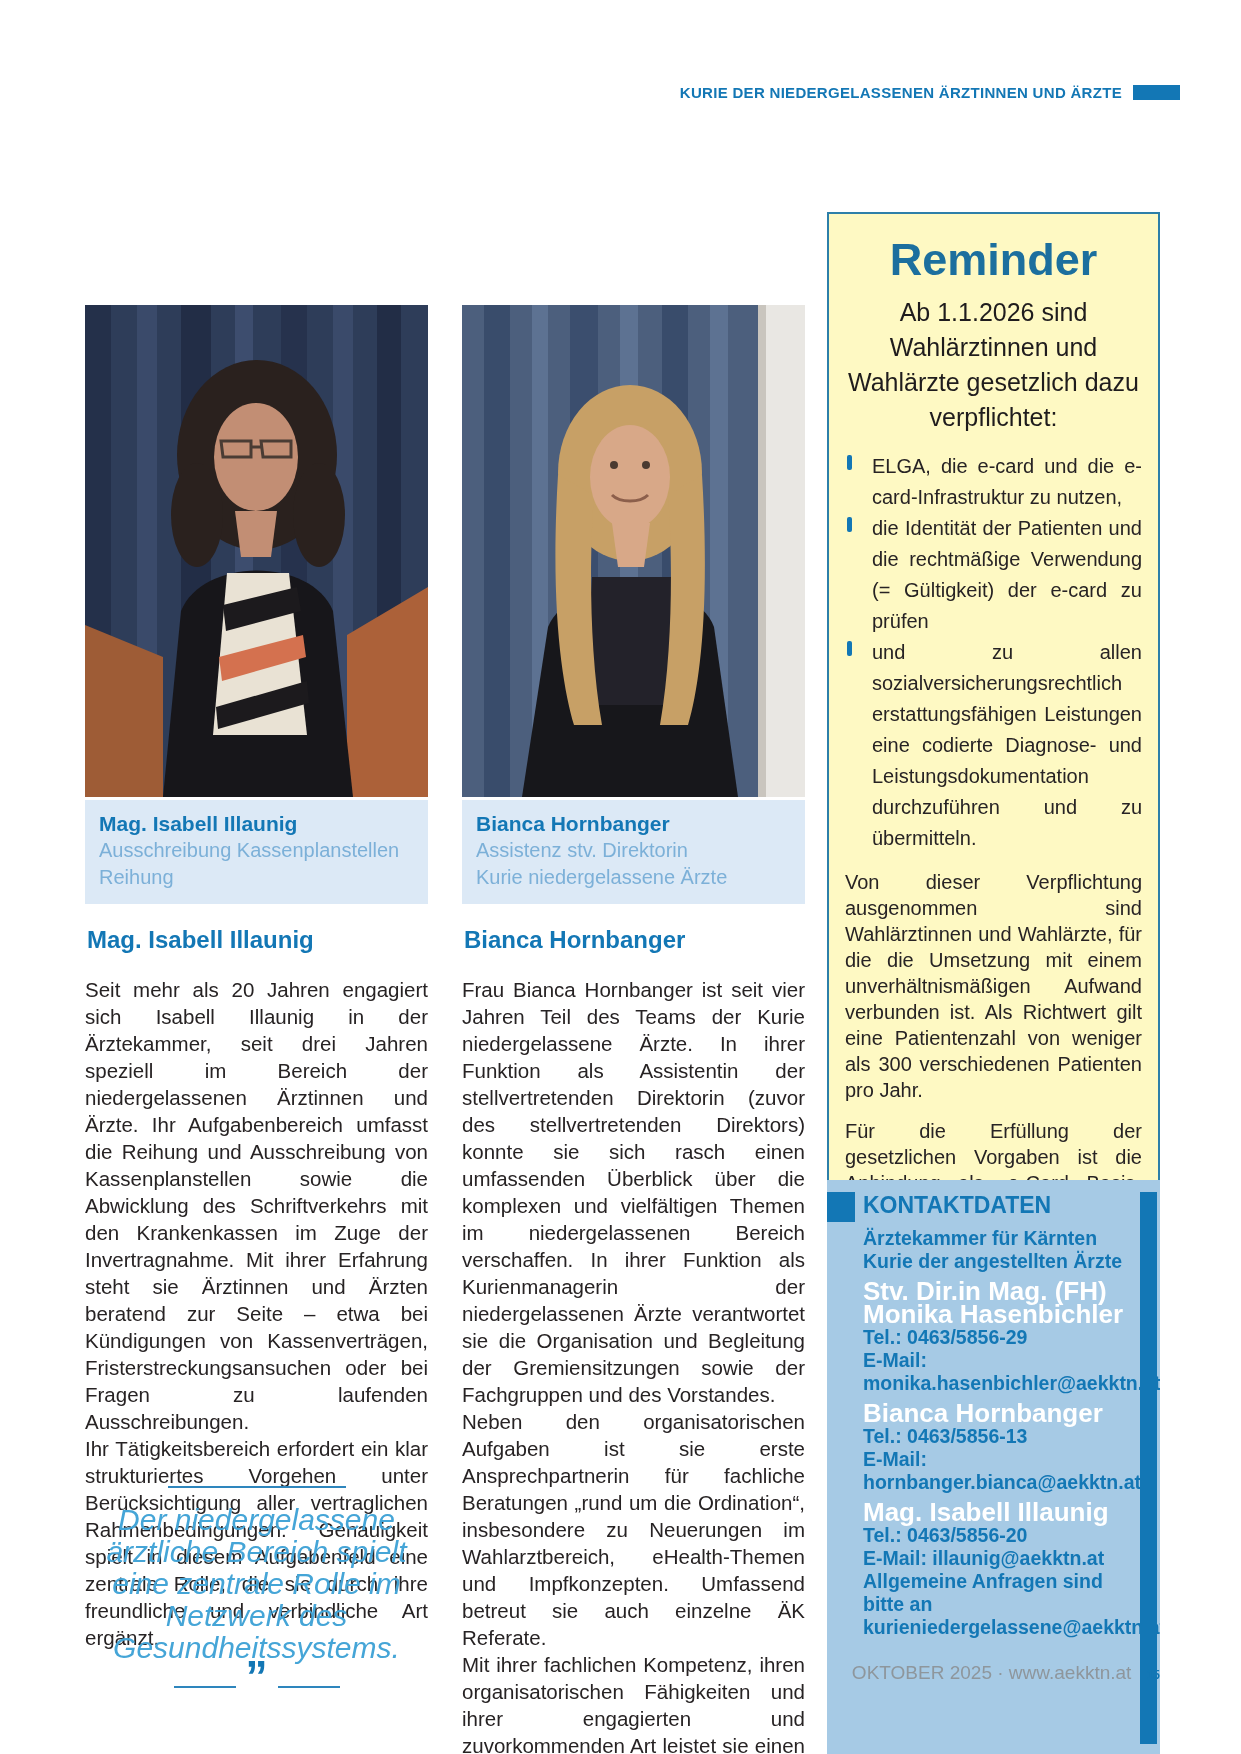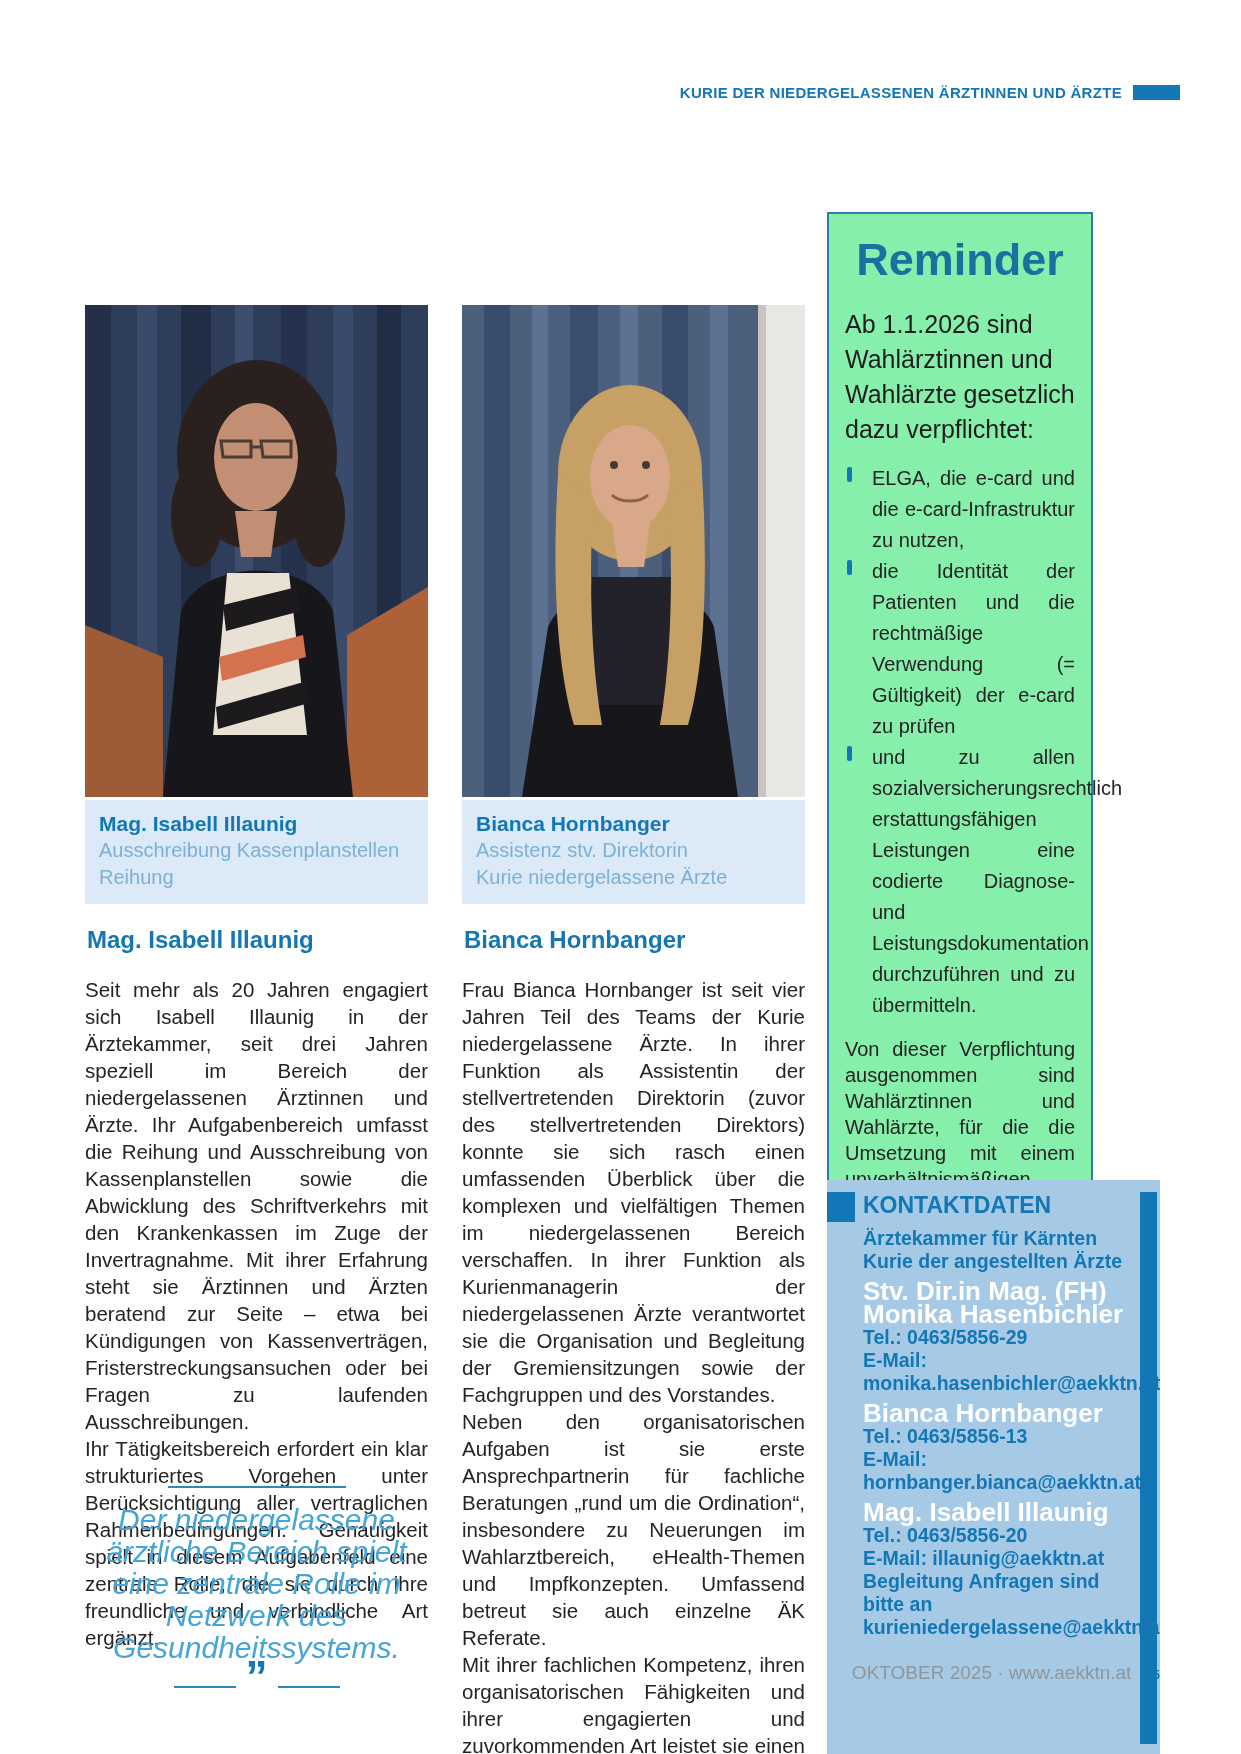--- a/index.html
+++ b/index.html
@@ -31,24 +31,24 @@
   .body-col p{margin:0;}
   
   .pullquote{position:absolute;left:85px;top:1486px;width:343px;text-align:center;}
   .pq-rule-top{width:178px;height:2px;background:#2e86bd;margin:0 auto 16px auto;}
   .pq-text{font-size:30px;font-style:italic;color:#45a5d7;line-height:32px;}
   .pq-bottom{display:flex;align-items:center;justify-content:center;gap:10px;margin-top:10px;}
   .pq-line{width:62px;height:2px;background:#2e86bd;}
   .pq-glyph{font-size:44px;font-weight:700;color:#1377b5;line-height:18px;height:26px;overflow:visible;
     transform:translateY(-6px);}
   
-  .reminder{position:absolute;left:827px;top:212px;width:266px;box-sizing:border-box;
-    border:2px solid #2d7fa9;background:#86efac;padding:22px 16px 14px 16px;}
+  .reminder{position:absolute;left:827px;top:212px;width:333px;box-sizing:border-box;
+    border:2px solid #2d7fa9;background:#fef9c3;padding:22px 16px 14px 16px;}
   .rem-title{text-align:center;font-size:45px;font-weight:600;color:#1c6f9e;line-height:1.05;}
-  .rem-intro{margin-top:24px;font-size:25px;line-height:35px;color:#1f1c1d;font-weight:500;}
+  .rem-intro{margin-top:12px;text-align:center;font-size:25px;line-height:35px;color:#1f1c1d;font-weight:500;}
   .rem-bullets{margin-top:16px;}
   .rem-bullet{position:relative;padding-left:27px;font-size:20px;line-height:31px;text-align:justify;
     hyphens:auto;-webkit-hyphens:auto;}
   .rem-bullet .marker{position:absolute;left:2px;top:4px;width:5px;height:15px;background:#1377b5;border-radius:2px;}
   .rem-p{margin-top:15px;font-size:20px;line-height:26px;text-align:justify;hyphens:auto;-webkit-hyphens:auto;}
   .rem-info{margin-top:15px;position:relative;min-height:170px;}
   .rem-info .info-bold{font-size:20px;line-height:28px;font-weight:700;color:#1377b5;}
   .rem-info .info-line{font-size:20px;line-height:28px;color:#1f1c1d;}
   .qr{position:absolute;top:2px;right:0;width:97px;height:97px;}
   
@@ -431,21 +431,21 @@
   <div class="entry">
     <div class="ename">Bianca Hornbanger</div>
     <div class="eline">Tel.: 0463/5856-13</div>
     <div class="eline">E-Mail:</div>
     <div class="eline">hornbanger.bianca@aekktn.at</div>
   </div>
   <div class="entry">
     <div class="ename">Mag. Isabell Illaunig</div>
     <div class="eline">Tel.: 0463/5856-20</div>
     <div class="eline">E-Mail: illaunig@aekktn.at</div>
-    <div class="eline">Begleitung Anfragen sind bitte an</div>
+    <div class="eline">Allgemeine Anfragen sind bitte an</div>
     <div class="eline">kurieniedergelassene@aekktn.at</div>
 
   </div>
 </div>
 
 <div class="footer">
   <span>OKTOBER 2025 · www.aekktn.at</span>
   <span class="pagenum">15</span>
 </div>
 

